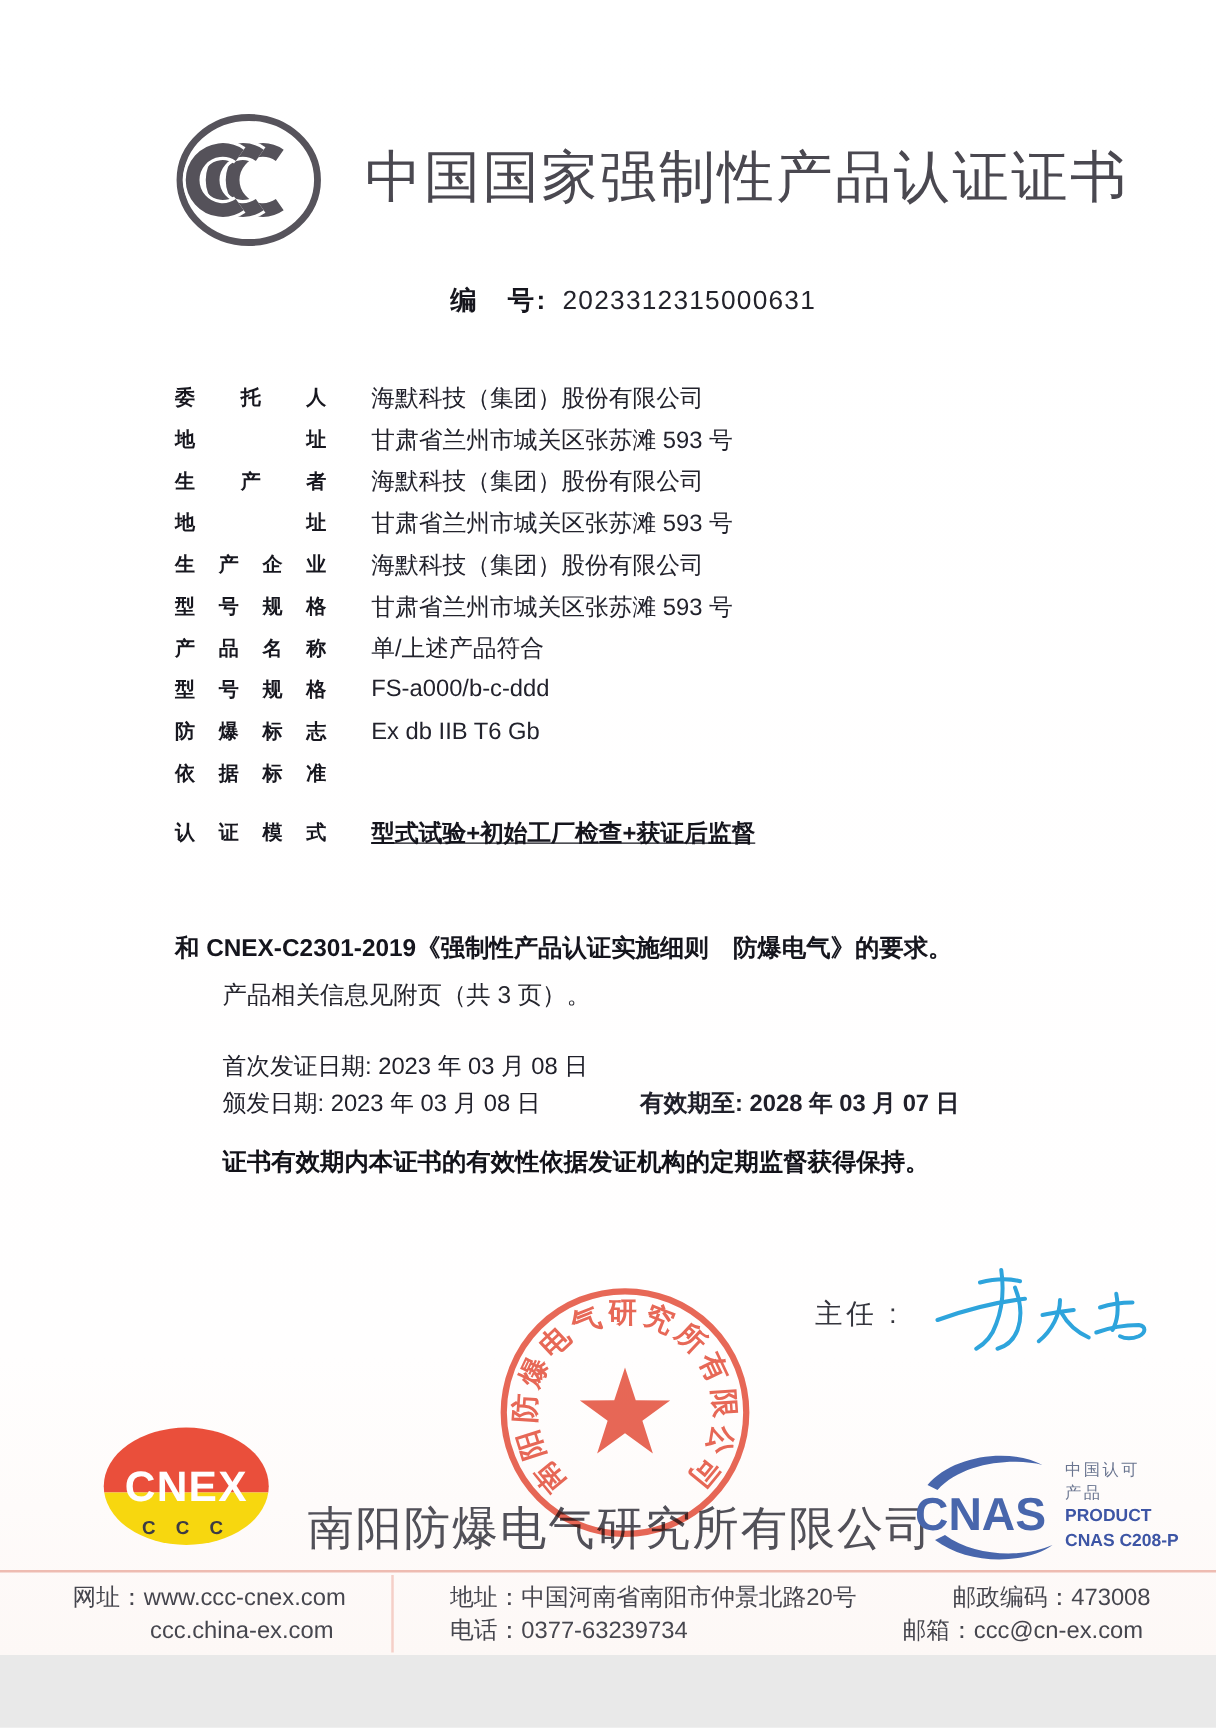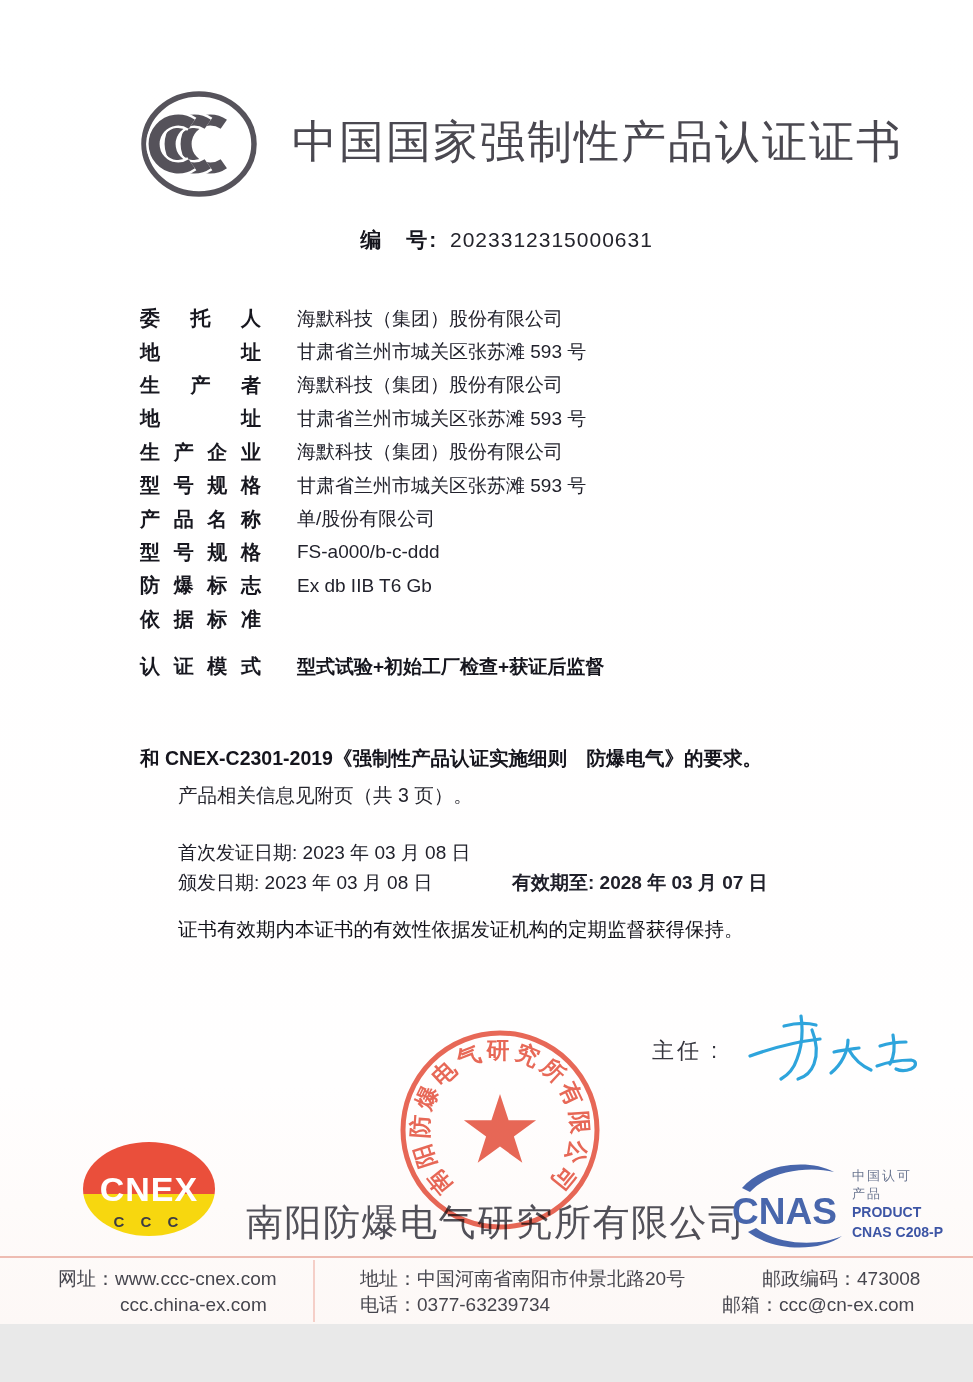--- a/index.html
+++ b/index.html
@@ -10,35 +10,35 @@
   }
   .abs{position:absolute;}
   
   .cert-title{left:292px;top:112px;font-size:45px;letter-spacing:2px;color:#4a4850;font-weight:500;white-space:nowrap;}
   .cert-no{left:0;top:226px;width:973px;text-align:center;font-size:21px;white-space:nowrap;margin-left:20px;}
   .cert-no .lbl{font-weight:700;color:#15151d;letter-spacing:2px;}
   .cert-no .val{color:#23232b;letter-spacing:1px;margin-left:6px;}
   
   .fields{left:140px;top:302px;width:760px;}
   .frow{height:33.4px;display:flex;align-items:center;white-space:nowrap;}
-  .flabel{display:inline-block;width:121px;text-align:justify;text-align-last:justify;font-weight:700;font-size:20px;color:#17171f;flex:0 0 121px;}
+  .flabel{display:inline-block;width:121px;text-align:justify;text-align-last:justify;font-weight:700;font-size:16px;color:#17171f;flex:0 0 121px;}
   .fvalue{margin-left:36px;font-size:19px;color:#22222c;}
   .mode-row{left:140px;top:650px;width:760px;}
-  .mode-row .fvalue{font-weight:700;color:#15151d;}
+  .mode-row .fvalue{font-weight:700;color:#15151d;text-decoration:underline;}
   
   .stm{font-size:19.5px;color:#15151d;white-space:nowrap;}
   .stm.b{font-weight:700;}
   .line1{left:178px;top:712px;}
   .line2{left:140px;top:745px;}
   .attach{left:178px;top:782px;font-weight:400;color:#26262e;}
   .d-first{left:178px;top:840px;}
   .d-issue{left:178px;top:870px;}
   .d-valid{left:512px;top:870px;font-weight:bold;}
   .dates{font-size:19px;color:#20202a;white-space:nowrap;}
-  .maintain{left:178px;top:916px;font-size:19.5px;font-weight:400;color:#121219;white-space:nowrap;}
+  .maintain{left:178px;top:916px;font-size:19.5px;font-weight:700;color:#121219;white-space:nowrap;}
   
   .director{left:652px;top:1036px;font-size:22px;letter-spacing:3px;color:#35353d;white-space:nowrap;}
   .sig-svg{left:746px;top:1010px;}
   .stamp-svg{left:395px;top:1025px;}
   .issuer{left:246px;top:1198px;font-size:37px;letter-spacing:1.5px;color:#515058;white-space:nowrap;}
   .cnex-svg{left:80px;top:1140px;}
   .cnas-svg{left:728px;top:1158px;}
   
   .f-line{left:0;top:1256px;width:973px;height:2px;background:#eebcb2;}
   .f-vline{left:313px;top:1260px;width:2px;height:62px;background:#f5cfc8;}
@@ -92,21 +92,21 @@
     <div class="frow">
         <span class="flabel">生产企业</span>
         <span class="fvalue">海默科技（集团）股份有限公司</span>
       </div>
     <div class="frow">
         <span class="flabel">型号规格</span>
         <span class="fvalue">甘肃省兰州市城关区张苏滩 593 号</span>
       </div>
     <div class="frow">
         <span class="flabel">产品名称</span>
-        <span class="fvalue">单/股份有限公司</span>
+        <span class="fvalue">单/上述产品符合</span>
       </div>
     <div class="frow">
         <span class="flabel">型号规格</span>
         <span class="fvalue">FS-a000/b-c-ddd</span>
       </div>
     <div class="frow">
         <span class="flabel">防爆标志</span>
         <span class="fvalue">Ex db IIB T6 Gb</span>
       </div>
     <div class="frow">

